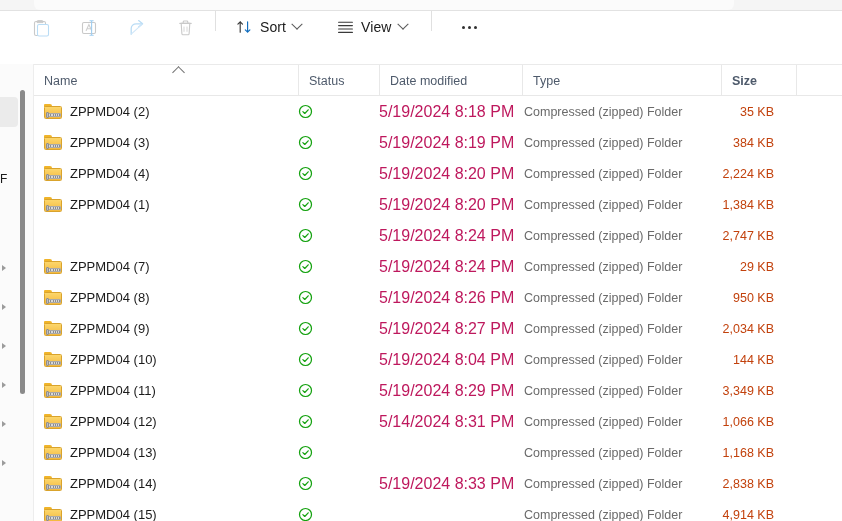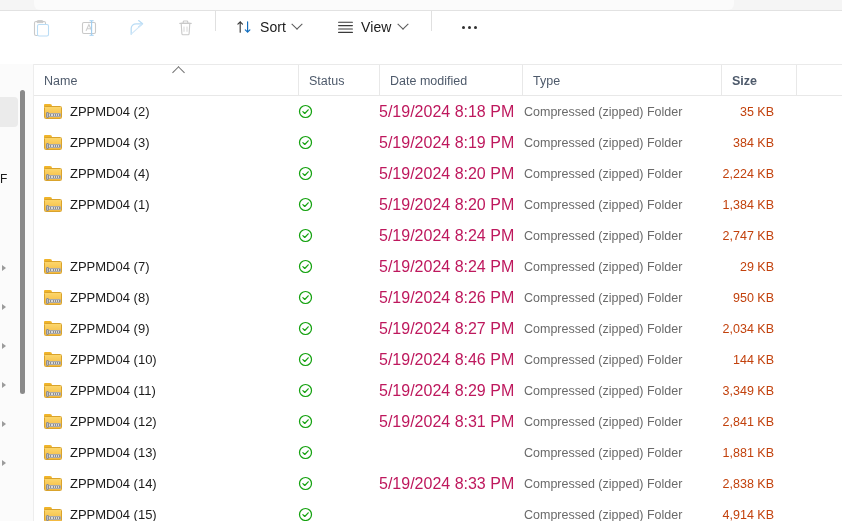--- a/index.html
+++ b/index.html
@@ -502,21 +502,21 @@
             <span class="pull"></span>
       </span>
       <span class="fname">ZPPMD04 (10)</span>
     </div>
     <div class="c-status">
       <svg class="okcheck" viewBox="0 0 16 16" fill="none">
         <circle cx="8" cy="8" r="6.4" stroke="#13a10e" stroke-width="1.3"></circle>
         <path d="M5.2 8.1 7.2 10.1 10.9 6.2" stroke="#13a10e" stroke-width="1.3" stroke-linecap="round" stroke-linejoin="round"></path>
       </svg>
     </div>
-    <div class="c-date">5/19/2024 8:46 PM</div>
+    <div class="c-date">5/19/2024 8:04 PM</div>
     <div class="c-type">Compressed (zipped) Folder</div>
     <div class="c-size">144 KB</div>
   </div>
 
   <div class="row">
     <div class="c-name">
       <span class="zipicon">
         <span class="back"></span>
             <span class="body"></span>
         <span class="zipper"></span>
@@ -546,44 +546,44 @@
             <span class="pull"></span>
       </span>
       <span class="fname">ZPPMD04 (12)</span>
     </div>
     <div class="c-status">
       <svg class="okcheck" viewBox="0 0 16 16" fill="none">
         <circle cx="8" cy="8" r="6.4" stroke="#13a10e" stroke-width="1.3"></circle>
         <path d="M5.2 8.1 7.2 10.1 10.9 6.2" stroke="#13a10e" stroke-width="1.3" stroke-linecap="round" stroke-linejoin="round"></path>
       </svg>
     </div>
-    <div class="c-date">5/19/2024 8:31 PM</div>
-    <div class="c-type">Compressed (zipped) Folder</div>
-    <div class="c-size">2,841 KB</div>
+    <div class="c-date">5/14/2024 8:31 PM</div>
+    <div class="c-type">Compressed (zipped) Folder</div>
+    <div class="c-size">1,066 KB</div>
   </div>
 
   <div class="row">
     <div class="c-name">
       <span class="zipicon">
         <span class="back"></span>
             <span class="body"></span>
         <span class="zipper"></span>
             <span class="teeth"></span>
             <span class="pull"></span>
       </span>
       <span class="fname">ZPPMD04 (13)</span>
     </div>
     <div class="c-status">
       <svg class="okcheck" viewBox="0 0 16 16" fill="none">
         <circle cx="8" cy="8" r="6.4" stroke="#13a10e" stroke-width="1.3"></circle>
         <path d="M5.2 8.1 7.2 10.1 10.9 6.2" stroke="#13a10e" stroke-width="1.3" stroke-linecap="round" stroke-linejoin="round"></path>
       </svg>
     </div>
     <div class="c-type">Compressed (zipped) Folder</div>
-    <div class="c-size">1,881 KB</div>
+    <div class="c-size">1,168 KB</div>
   </div>
 
   <div class="row">
     <div class="c-name">
       <span class="zipicon">
         <span class="back"></span>
             <span class="body"></span>
         <span class="zipper"></span>
             <span class="teeth"></span>
             <span class="pull"></span>

